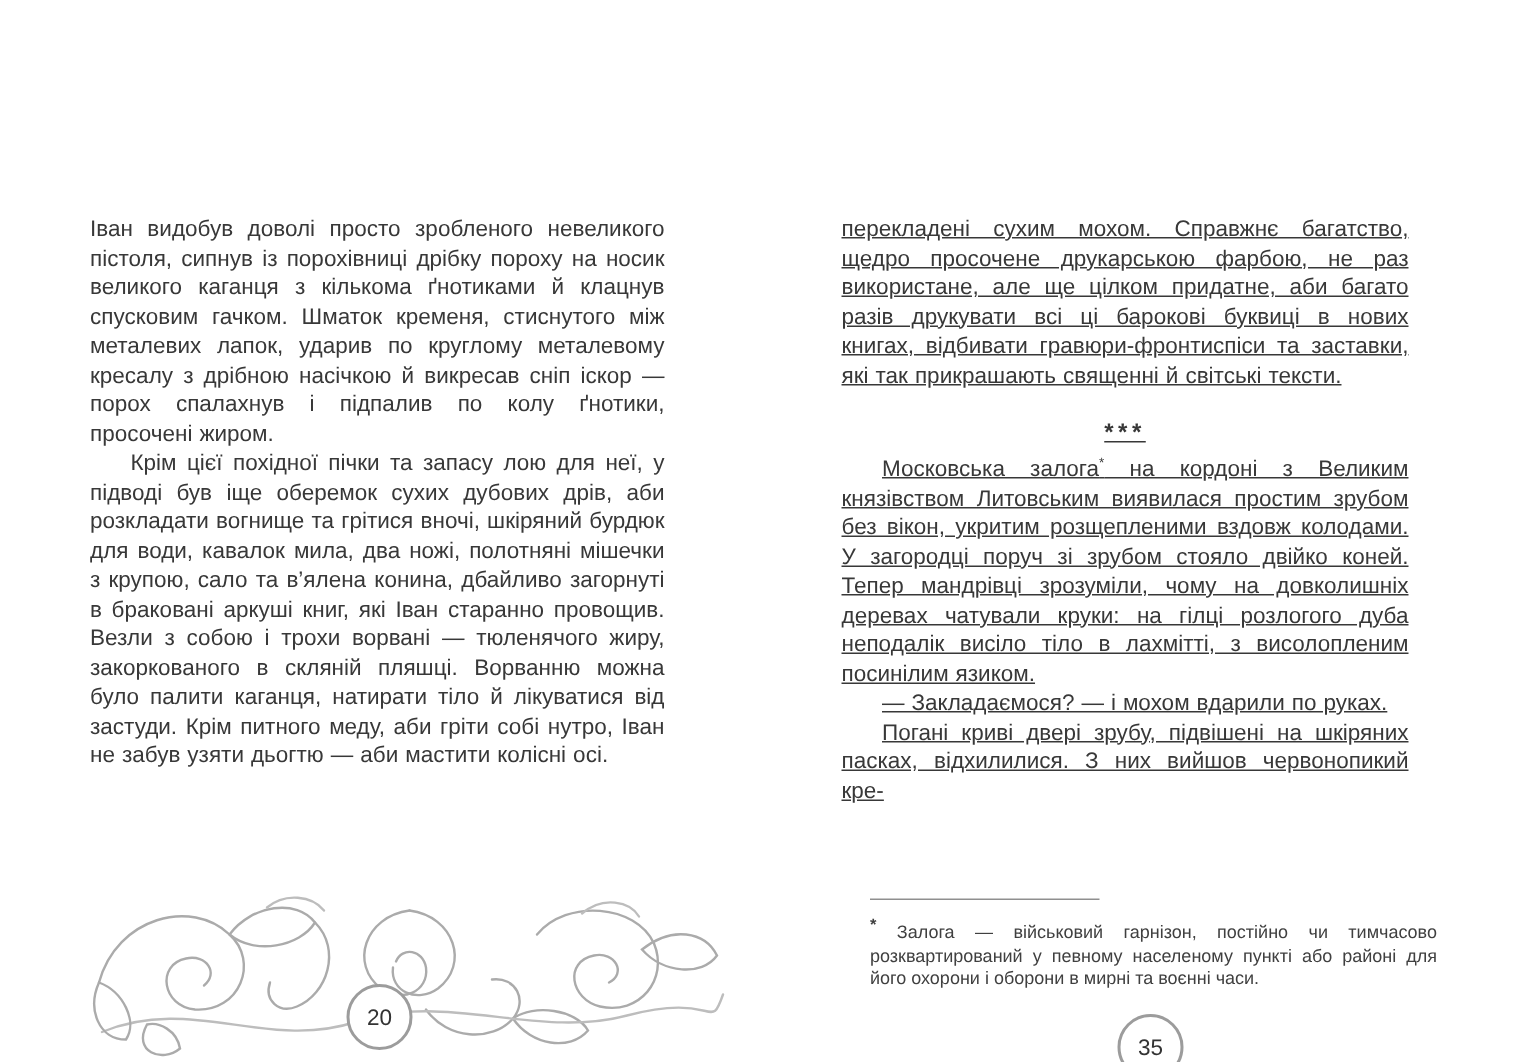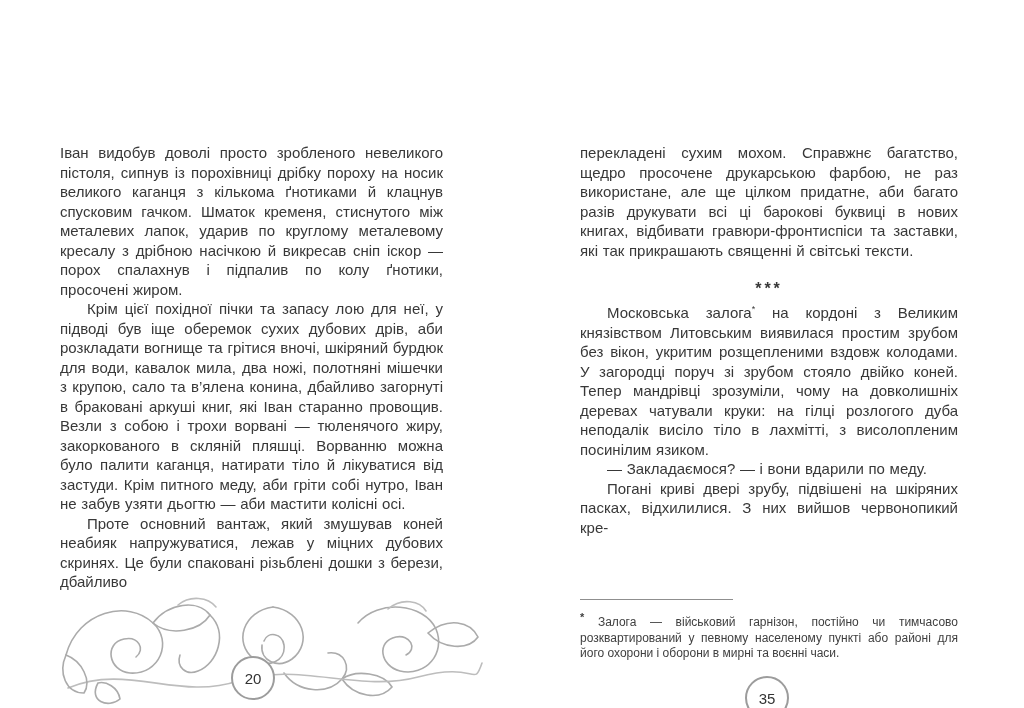--- a/index.html
+++ b/index.html
@@ -20,21 +20,21 @@
   }
   .text-col {
     position: absolute;
     top: 95px;
     color: #383838;
     font-size: 15px;
     line-height: 19.5px;
     text-align: justify;
   }
   .text-col.left  { left: 60px;  width: 383px; }
-  .text-col.right { left: 580px; width: 378px; }
+  .text-col.right { left: 561px; width: 378px; text-decoration: underline; }
   .para {
     margin: 0;
     text-indent: 0;
     word-spacing: 0.5px;
   }
   .para.ind { text-indent: 27px; }
   .para sup {
     font-size: 9px;
     line-height: 0;
     vertical-align: super;
@@ -96,21 +96,20 @@
 </style>
 </head>
 <body>
 
 <div class="book">
 
   <section>
     <div class="text-col left">
         <p class="para"><span>Іван видобув доволі просто зробленого невеликого пістоля, сипнув із порохівниці дрібку пороху на носик великого каганця з кількома ґнотиками й клацнув спусковим гачком. Шматок кременя, стиснутого між металевих лапок, ударив по круглому металевому кресалу з дрібною насічкою й викресав сніп іскор — порох спалахнув і підпалив по колу ґнотики, просочені жиром.</span></p>
         <p class="para ind"><span>Крім цієї похідної пічки та запасу лою для неї, у підводі був іще оберемок сухих дубових дрів, аби розкладати вогнище та грітися вночі, шкіряний бурдюк для води, кавалок мила, два ножі, полотняні мішечки з крупою, сало та в’ялена конина, дбайливо загорнуті в браковані аркуші книг, які Іван старанно провощив. Везли з собою і трохи ворвані — тюленячого жиру, закоркованого в скляній пляшці. Ворванню можна було палити каганця, натирати тіло й лікуватися від застуди. Крім питного меду, аби гріти собі нутро, Іван не забув узяти дьогтю — аби мастити колісні осі.</span></p>
-        <p class="para ind"><span>Проте основний вантаж, який змушував коней неабияк напружуватися, лежав у міцних дубових скринях. Це були спаковані різьблені дошки з берези, дбайливо</span></p>
       </div>
 
     <svg class="ornament" viewBox="0 0 432 118" fill="none" stroke="#ababab" stroke-width="1.6" stroke-linecap="round">
       <path d="M8,62 C20,18 70,6 95,30 C115,48 102,82 72,80 C50,78 46,50 66,46 C80,43 88,56 78,64"></path>
       <path d="M95,30 C110,10 140,6 152,22 C142,38 112,44 95,30 Z"></path>
       <path d="M152,22 C170,40 160,70 140,78 C128,83 118,74 122,62"></path>
       <path d="M215,14 C185,18 175,50 196,66 C210,76 228,68 226,52 C224,40 210,38 206,48"></path>
       <path d="M215,14 C245,18 255,50 234,66 C220,76 202,68 204,52"></path>
       <path d="M226,80 C240,100 270,102 284,86 C294,74 286,58 270,60"></path>
       <path d="M300,30 C320,6 366,10 378,36 C388,60 368,84 342,78 C322,73 318,48 338,44 C352,41 360,56 348,62"></path>
@@ -126,21 +125,21 @@
     <div class="pagenum pn-left">
       <span>20</span>
     </div>
   </section>
 
   <section>
     <div class="text-col right">
         <p class="para"><span>перекладені сухим мохом. Справжнє багатство, щедро просочене друкарською фарбою, не раз використане, але ще цілком придатне, аби багато разів друкувати всі ці барокові буквиці в нових книгах, відбивати гравюри-фронтиспіси та заставки, які так прикрашають священні й світські тексти.</span></p>
         <div class="sep">***</div>
         <p class="para ind"><span>Московська залога</span><sup>*</sup><span> на кордоні з Великим князівством Литовським виявилася простим зрубом без вікон, укритим розщепленими вздовж колодами. У загородці поруч зі зрубом стояло двійко коней. Тепер мандрівці зрозуміли, чому на довколишніх деревах чатували круки: на гілці розлогого дуба неподалік висіло тіло в лахмітті, з висолопленим посинілим язиком.</span></p>
-        <p class="para ind"><span>— Закладаємося? — і вони вдарили по меду.</span></p>
+        <p class="para ind"><span>— Закладаємося? — і мохом вдарили по руках.</span></p>
         <p class="para ind"><span>Погані криві двері зрубу, підвішені на шкіряних пасках, відхилилися. З них вийшов червонопикий кре-</span></p>
       </div>
 
     <div class="footnote">
       <div class="footnote-rule"></div>
       <p class="footnote-text"><sup class="fn-marker">*</sup> <span>Залога — військовий гарнізон, постійно чи тимчасово розквартирований у певному населеному пункті або районі для його охорони і оборони в мирні та воєнні часи.</span></p>
     </div>
 
     <div class="pagenum pn-right">
       <span>35</span>

